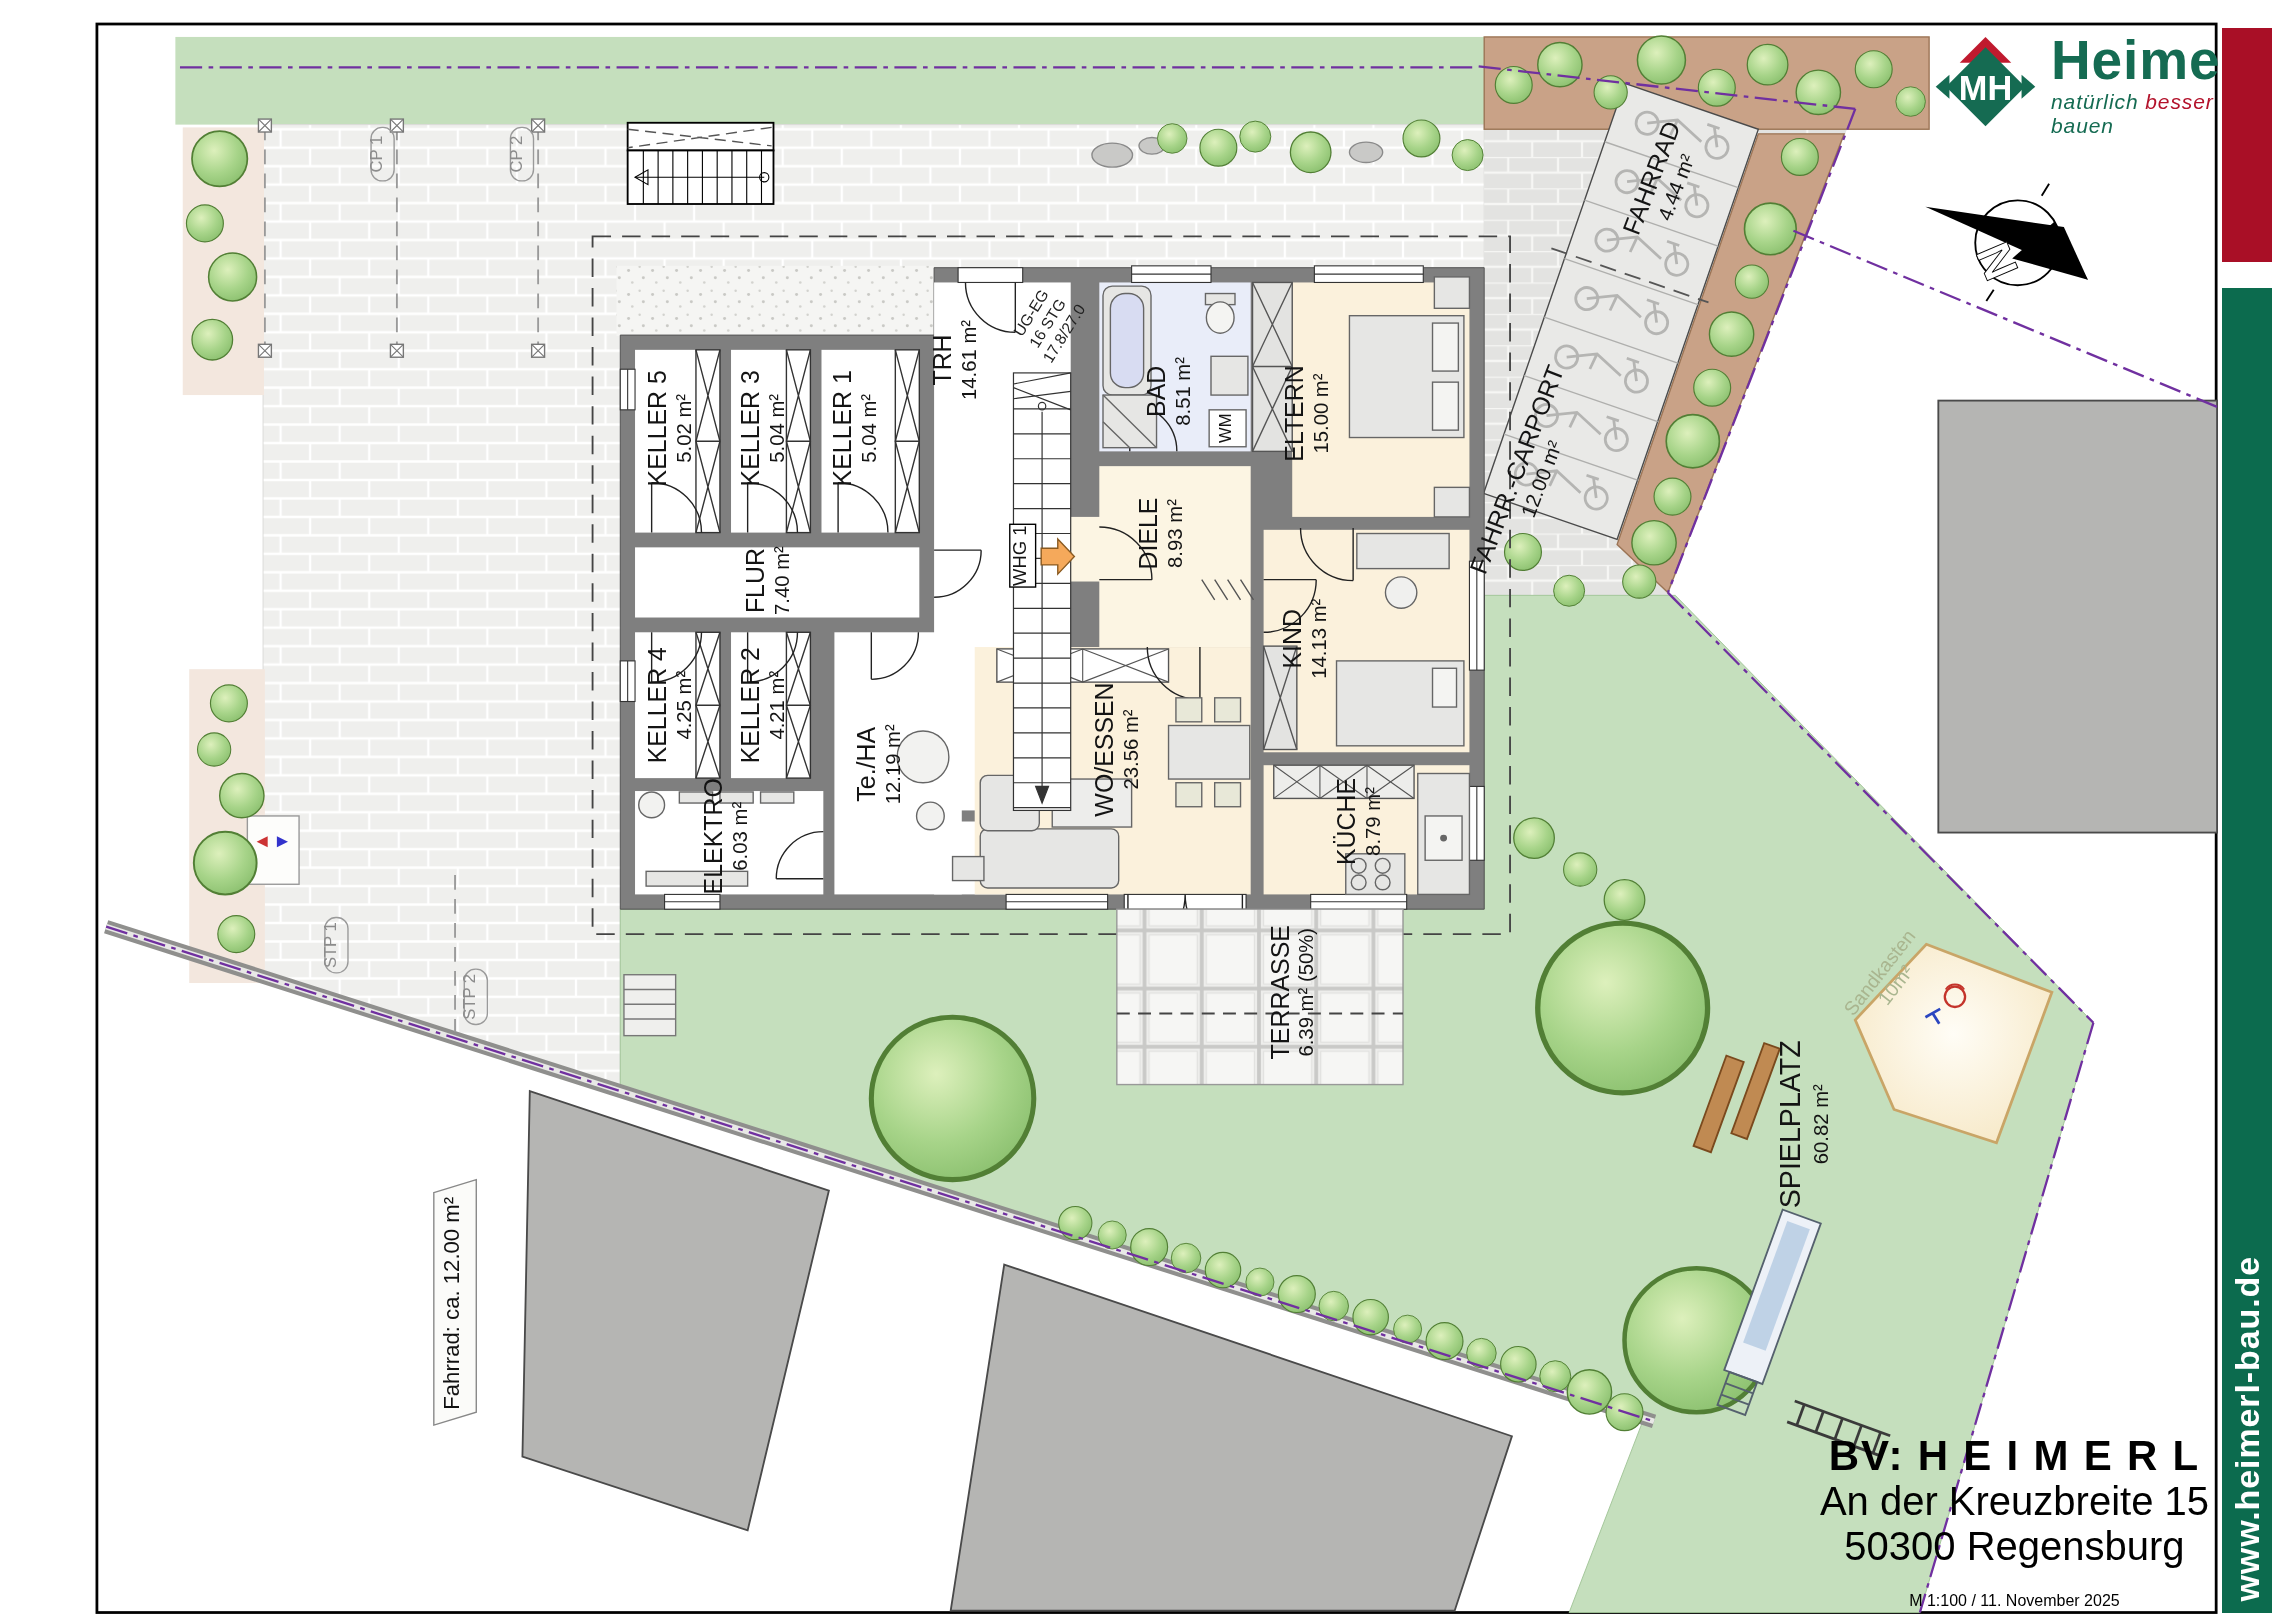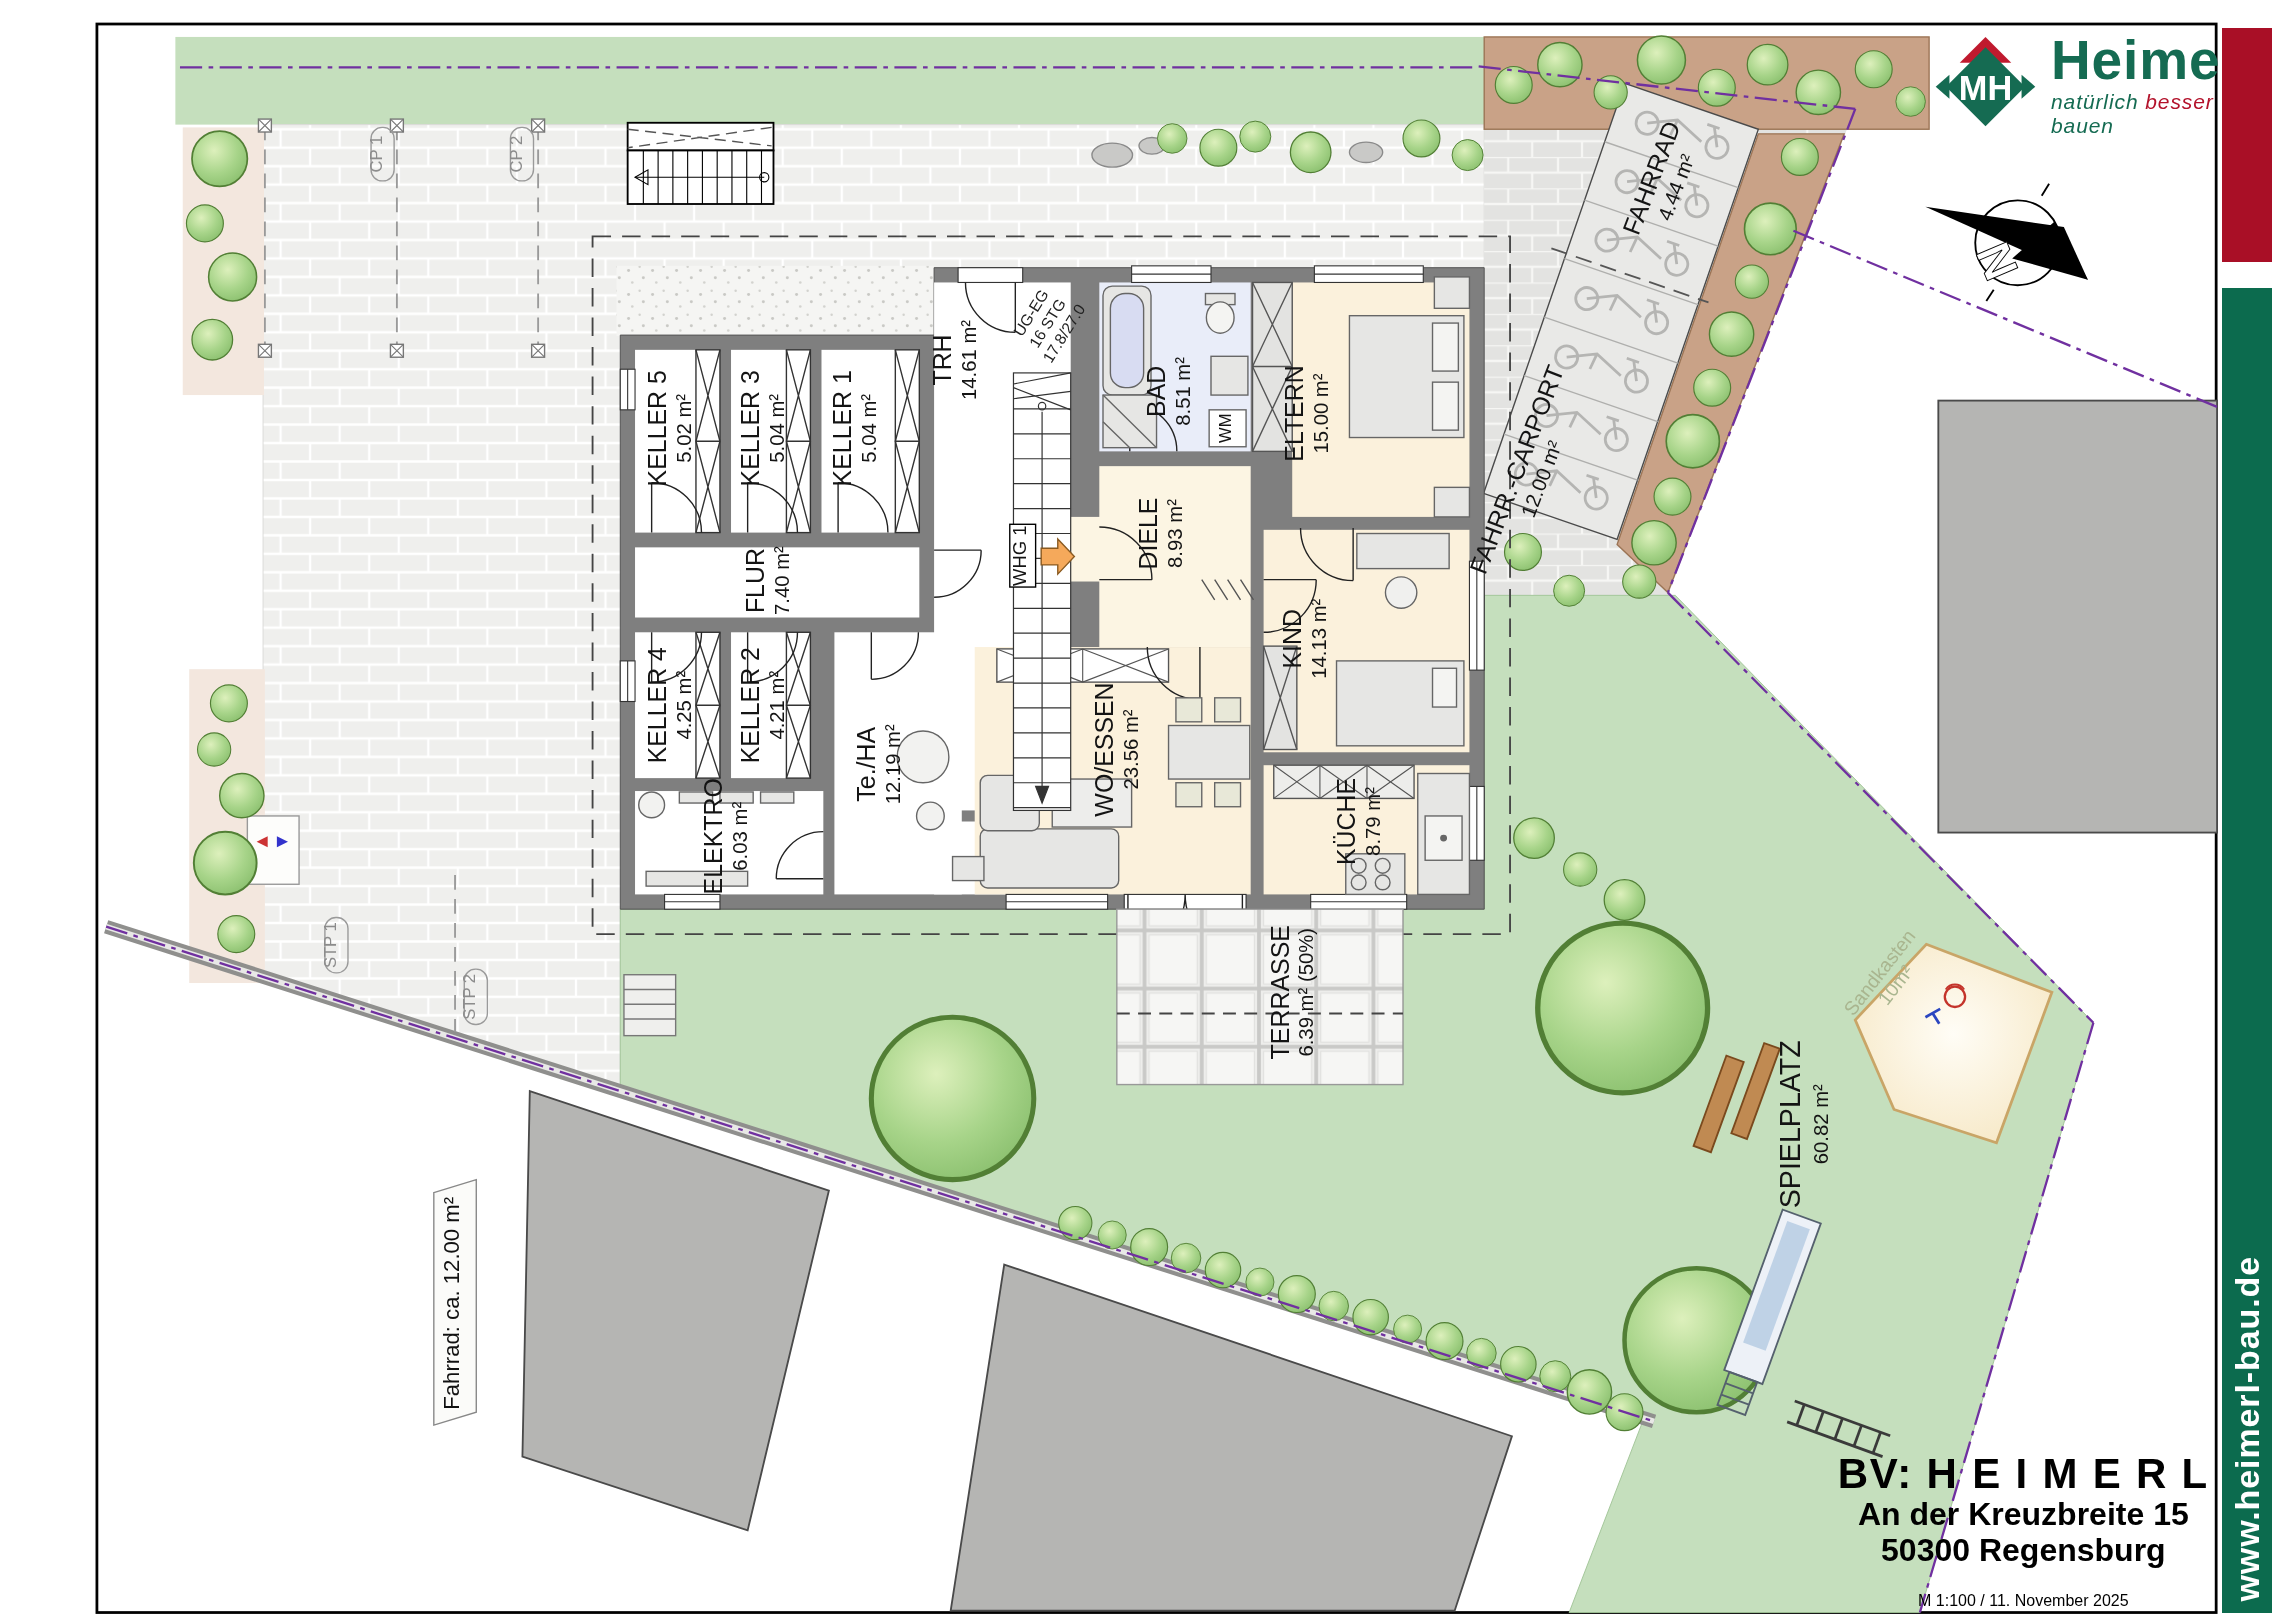--- a/index.html
+++ b/index.html
@@ -21,21 +21,21 @@
   .logo{position:absolute;left:1934px;top:33px;width:305px;display:flex;align-items:center;gap:14px;}
   .logo-mark{position:static;width:103px;height:98px;flex:0 0 auto;}
   .logo-mh{font-size:40px;font-weight:bold;fill:#ffffff;}
   .logo-text{display:flex;flex-direction:column;}
   .logo-name{font-size:55px;font-weight:bold;color:#156B52;line-height:1.0;letter-spacing:0.9px;}
   .logo-tag{font-size:21px;font-style:italic;color:#156B52;margin-top:1.8px;letter-spacing:0.9px;}
   .tag-accent{color:#B3122B;font-weight:normal;}
   
   .titleblock{position:absolute;right:81px;bottom:9.2px;text-align:center;color:#000;line-height:1.12;}
   .tb-project{font-size:42px;font-weight:bold;letter-spacing:1.8px;}
-  .tb-addr{font-size:32px;font-weight:bold;}
+  .tb-addr{font-size:40px;}
   .tb-scale{font-size:16px;margin-top:23px;}
   
   .bar-red{position:absolute;left:2222px;top:28px;width:50px;height:234px;background:#A90F26;}
   .bar-green{position:absolute;left:2222px;top:288px;width:50px;height:1325px;background:#0C6B4E;
              display:flex;align-items:flex-end;justify-content:center;padding-bottom:11px;box-sizing:border-box;}
   .website{writing-mode:vertical-rl;transform:rotate(180deg);color:#fff;font-size:34px;font-weight:bold;letter-spacing:0.9px;}
 </style>
 </head>
 <body>
 

